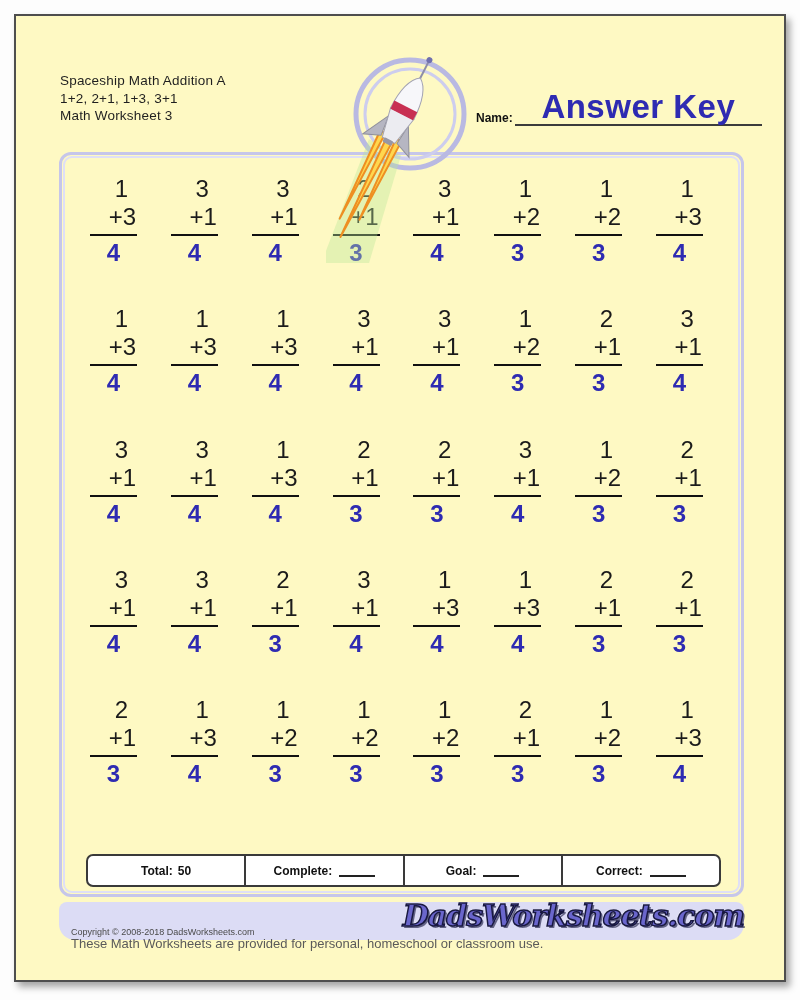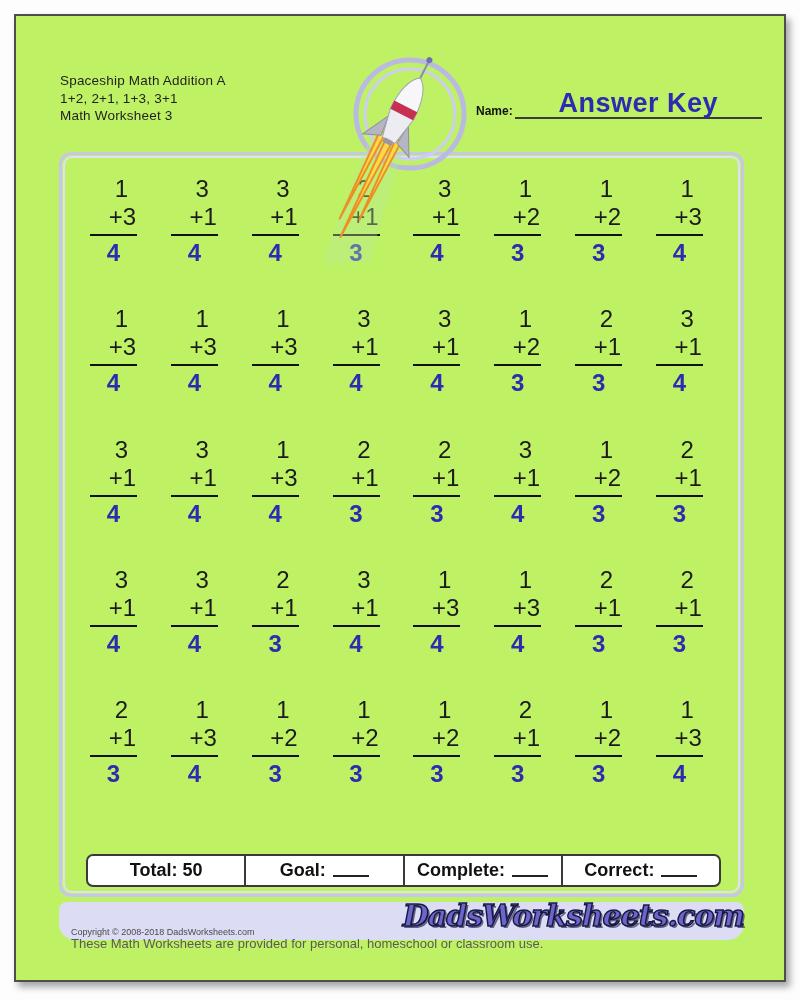--- a/index.html
+++ b/index.html
@@ -2,30 +2,30 @@
 <html style="--answer-blue: #2e2bb2; --accent-lavender: #c6c6ea; --strip-lavender: #dcdcf5;"><head>
 <meta charset="utf-8">
 <style>
   html,body{margin:0;padding:0}
   body{
     width:800px;height:1000px;position:relative;background:#fdfdfd;
     font-family:"Liberation Sans",sans-serif;overflow:hidden;
   }
   .page{
     position:absolute;left:14px;top:14px;width:772px;height:968px;
-    box-sizing:border-box;background:#bef264;border:2px solid #4e4e4e;
+    box-sizing:border-box;background:#fef9c3;border:2px solid #4e4e4e;
     box-shadow:4px 5px 7px rgba(0,0,0,.35);
   }
   
   .header{position:absolute;left:44px;top:56px;font-size:13.5px;color:#1f1f1f;line-height:17.5px;letter-spacing:.2px}
   
   .name-row{position:absolute;left:460px;top:70px;width:286px;display:flex;align-items:flex-end}
   .name-label{font-weight:bold;font-size:12px;color:#111;padding-bottom:1px}
   .name-line{flex:1;border-bottom:2px solid #3c3c3c;text-align:center;margin-left:2px}
-  .answer-key{color:var(--answer-blue,#2e2bb2);font-weight:bold;font-size:27px;letter-spacing:.5px;position:relative;top:2px}
+  .answer-key{color:var(--answer-blue,#2e2bb2);font-weight:bold;font-size:33px;letter-spacing:.5px;position:relative;top:2px}
   
   .rocket{position:absolute;left:310px;top:22px;z-index:5}
   
   .problems-box{
     position:absolute;left:43px;top:136px;width:685px;height:745px;box-sizing:border-box;
     border:3px solid var(--accent-lavender,#c6c6ea);border-radius:12px;
   }
   .problems-box::after{
     content:"";position:absolute;inset:1px;border:2px solid #dfdff6;border-radius:9px;pointer-events:none;
   }
@@ -38,21 +38,21 @@
   .p-top{padding-right:9px}
   .p-bot{padding-right:1px}
   .p-line{border-top:2.5px solid #111;margin-top:3px}
   .p-ans{text-align:center;font-weight:bold;padding-top:3px;color:var(--answer-blue,#2e2bb2)}
   
   .score-bar{
     position:absolute;left:24px;right:20px;bottom:7px;height:33px;box-sizing:border-box;
     border:2px solid #3a3a3a;border-radius:7px;display:flex;background:#fff;z-index:2;
   }
   .score-cell{flex:1;display:flex;align-items:center;justify-content:center;
-    font-size:18px;font-weight:bold;color:#111;border-left:2px solid #3a3a3a;white-space:nowrap}
+    font-size:12px;font-weight:bold;color:#111;border-left:2px solid #3a3a3a;white-space:nowrap}
   .score-cell:first-child{border-left:none}
   .score-value{margin-left:5px}
   .blank-line{display:inline-block;width:36px;border-bottom:2px solid #222;height:11px;margin-left:7px}
   
   .copyright-strip{
     position:absolute;left:43px;top:886px;width:685px;height:38px;box-sizing:border-box;
     background:var(--strip-lavender,#dcdcf5);border-radius:8px 8px 16px 16px;padding:24px 0 0 12px;
   }
   .copy-line1{font-size:9px;color:#4a4a4a;line-height:12px}
   .copy-line2{font-size:13px;color:#5a5a5a;line-height:12px}
@@ -357,25 +357,25 @@
           </div>
         </div>
       </div>
 
     <div class="score-bar">
       <div class="score-cell">
         <span>Total:</span>
         <span class="score-value">50</span>
       </div>
       <div class="score-cell">
+        <span>Complete:</span>
+        <span class="blank-line"></span>
+      </div>
+      <div class="score-cell">
         <span>Goal:</span>
-        <span class="blank-line"></span>
-      </div>
-      <div class="score-cell">
-        <span>Complete:</span>
         <span class="blank-line"></span>
       </div>
       <div class="score-cell">
         <span>Correct:</span>
         <span class="blank-line"></span>
       </div>
     </div>
   </div>
 
   <div class="copyright-strip">

